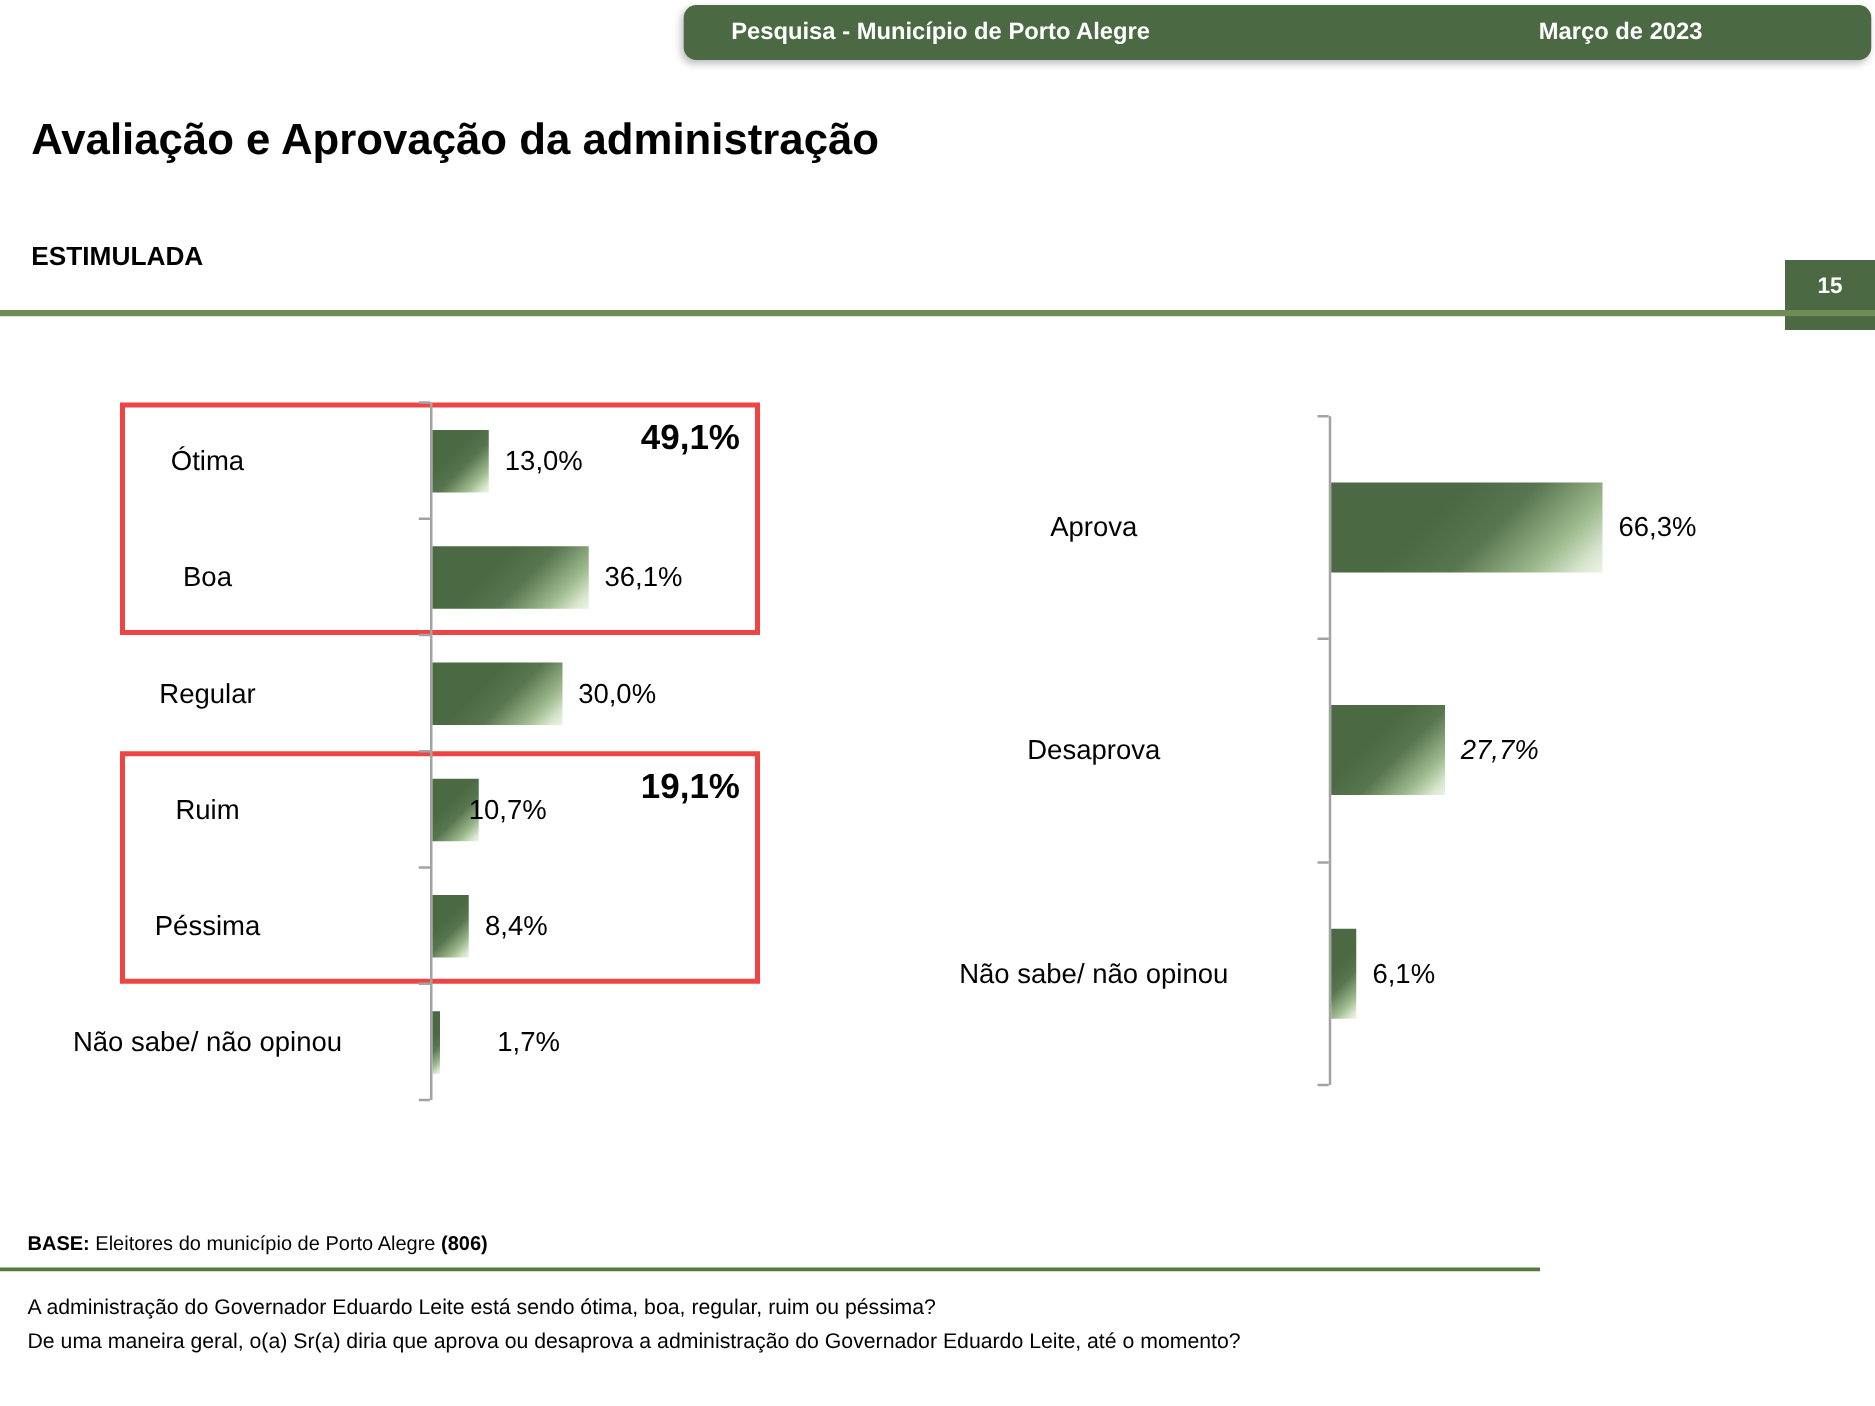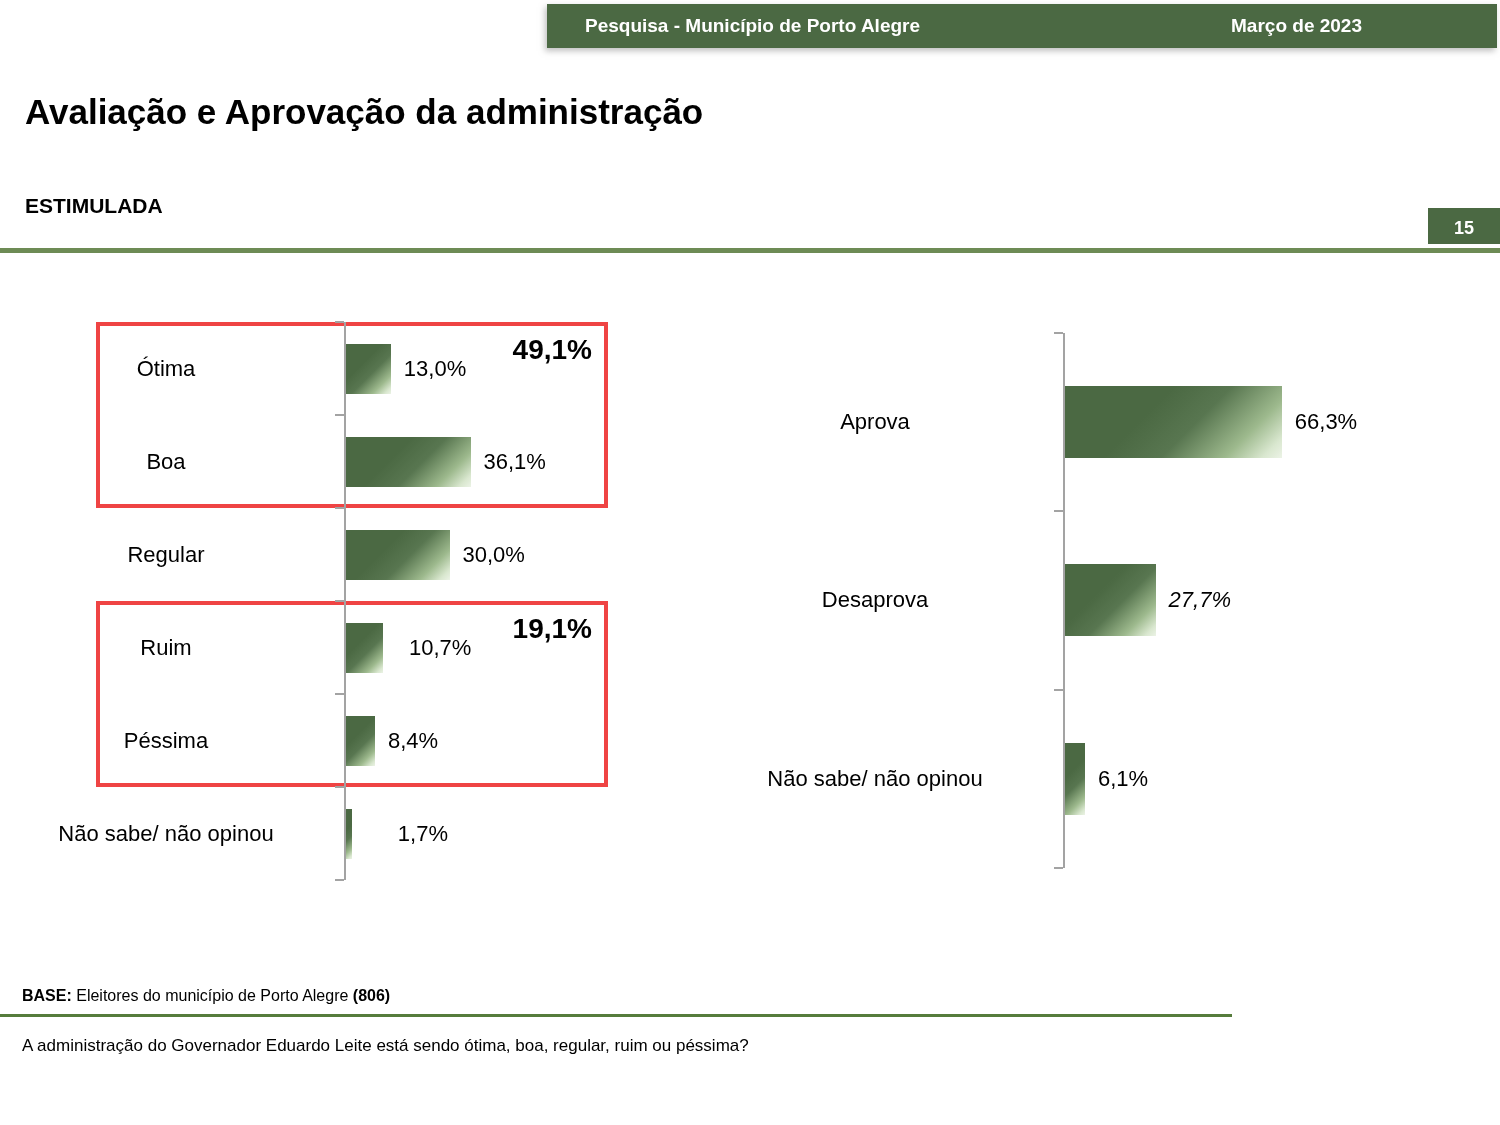--- a/index.html
+++ b/index.html
@@ -3,34 +3,34 @@
 <meta charset="utf-8">
 <style>
   html,body{margin:0;padding:0;background:#fff;}
   #canvas{
     position:relative;width:1500px;height:1125px;background:#ffffff;
     font-family:"Liberation Sans",sans-serif;color:#000;overflow:hidden;
   }
   
   .header-bar{
     position:absolute;left:547px;top:4px;width:950px;height:44px;
-    background:#4b6943;border-radius:0;
+    background:#4b6943;border-radius:10px;
     box-shadow:-2px 3px 6px rgba(130,130,130,.5);
     display:flex;justify-content:space-between;align-items:center;
     padding:0 135px 0 38px;box-sizing:border-box;
     color:#fff;font-weight:bold;font-size:19px;
   }
   
   .title{position:absolute;left:25px;top:88px;font-size:35px;font-weight:bold;line-height:47px;}
   .subtitle{position:absolute;left:25px;top:194px;font-size:21px;font-weight:bold;}
   
   .logo{position:absolute;left:1228px;top:56px;width:192px;height:192px;}
   
   .page-box{
-    position:absolute;left:1428px;top:208px;width:72px;height:36px;
+    position:absolute;left:1428px;top:208px;width:72px;height:56px;
     background:#4b6943;color:#fff;font-weight:bold;font-size:18px;
     text-align:center;line-height:40px;
   }
   .rule-top{position:absolute;left:0;top:248px;width:1500px;height:5px;background:#6d8b55;}
   
   .axis-v{position:absolute;width:2px;background:#a3a3a3;}
   .tick{position:absolute;height:2px;width:9px;background:#a3a3a3;}
   .cat-label{position:absolute;font-size:22px;text-align:center;height:30px;line-height:30px;white-space:nowrap;}
   .val-label{position:absolute;font-size:22px;height:30px;line-height:30px;white-space:nowrap;}
   .bar{
@@ -87,21 +87,21 @@
         <div class="bar" style="left: 346px; top: 343.5px; width: 44.85px; height: 50px;"></div>
         <div class="val-label" style="left: 403.85px; top: 353.5px;">13,0%</div>
         <div class="cat-label" style="left: 0px; width: 332px; top: 446.5px;">Boa</div>
         <div class="bar" style="left: 346px; top: 436.5px; width: 124.545px; height: 50px;"></div>
         <div class="val-label" style="left: 483.545px; top: 446.5px;">36,1%</div>
         <div class="cat-label" style="left: 0px; width: 332px; top: 539.5px;">Regular</div>
         <div class="bar" style="left: 346px; top: 529.5px; width: 103.5px; height: 50px;"></div>
         <div class="val-label" style="left: 462.5px; top: 539.5px;">30,0%</div>
         <div class="cat-label" style="left: 0px; width: 332px; top: 632.5px;">Ruim</div>
         <div class="bar" style="left: 346px; top: 622.5px; width: 36.915px; height: 50px;"></div>
-        <div class="val-label" style="left: 409px; top: 632.5px;">10,7%</div>
+        <div class="val-label" style="left: 375px; top: 632.5px;">10,7%</div>
         <div class="cat-label" style="left: 0px; width: 332px; top: 725.5px;">Péssima</div>
         <div class="bar" style="left: 346px; top: 715.5px; width: 28.98px; height: 50px;"></div>
         <div class="val-label" style="left: 387.98px; top: 725.5px;">8,4%</div>
         <div class="cat-label" style="left: 0px; width: 332px; top: 818.5px;">Não sabe/ não opinou</div>
         <div class="bar" style="left: 346px; top: 808.5px; width: 5.865px; height: 50px;"></div>
         <div class="val-label" style="left: 364.865px; top: 818.5px; margin-left: 33px;">1,7%</div>
       </div>
   </div>
 
   <div id="right-chart">
@@ -123,14 +123,15 @@
       </div>
   </div>
 
   <div class="base-line">
     <span class="bold">BASE:</span>
     <span>Eleitores do município de Porto Alegre</span>
     <span class="bold">(806)</span>
   </div>
   <div class="rule-bottom"></div>
   <div class="question1">A administração do Governador Eduardo Leite está sendo ótima, boa, regular, ruim ou péssima?</div>
+  <div class="question2">De uma maneira geral, o(a) Sr(a) diria que aprova ou desaprova a administração do Governador Eduardo Leite, até o momento?</div>
 
 </div>
 
 </body></html>

